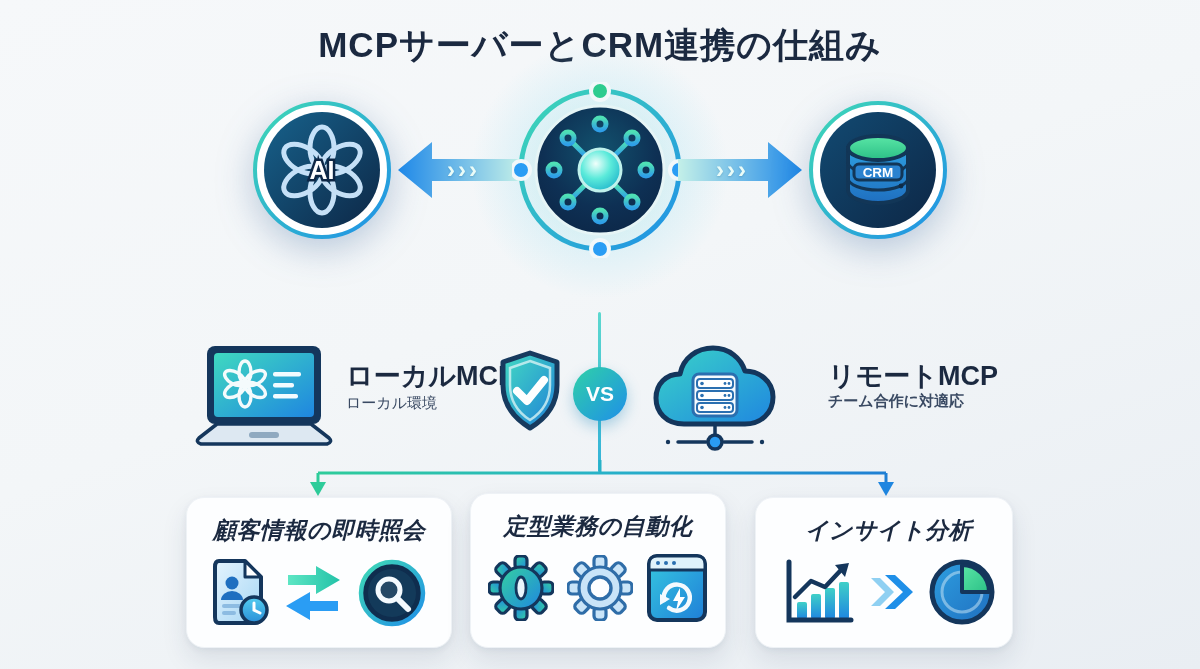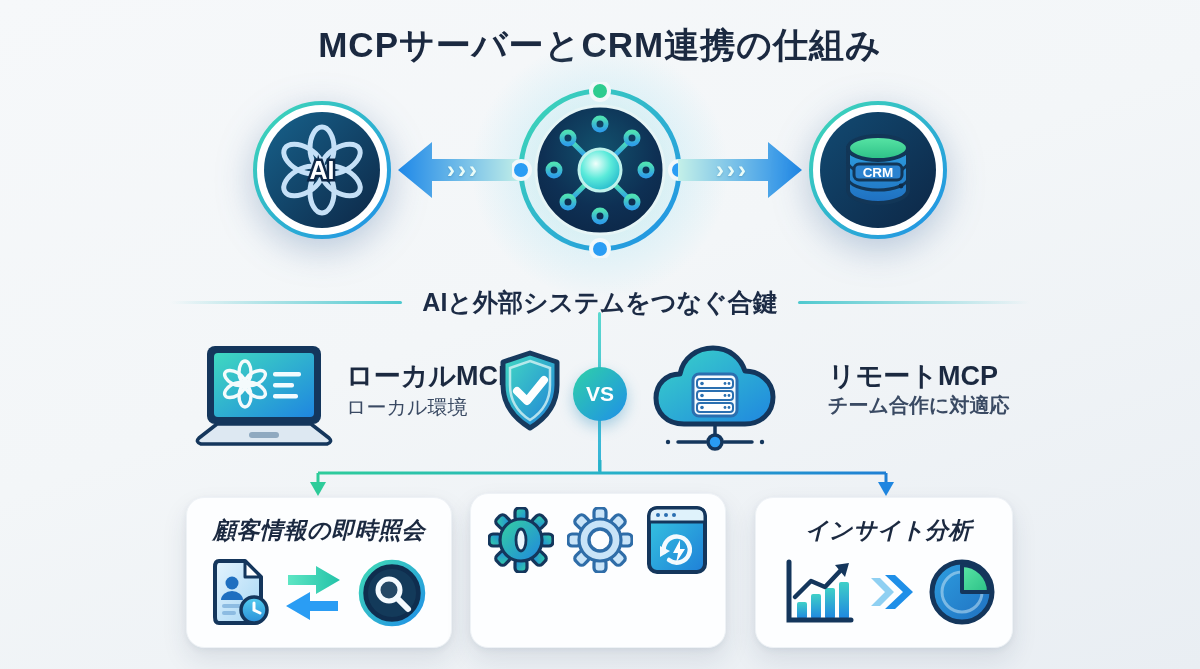--- a/index.html
+++ b/index.html
@@ -38,21 +38,21 @@
     background:linear-gradient(180deg,#5cd8cf,#33b2d8);
   }
   .vs-badge {
     left:573px; top:367px; width:54px; height:54px; border-radius:50%;
     background:linear-gradient(135deg,#2fd1a8,#1f8fe8);
     display:flex; align-items:center; justify-content:center;
     color:#ffffff; font-size:21px; font-weight:700;
     box-shadow:0 6px 14px rgba(40,140,190,.35);
   }
   .side-title { font-size:27px; font-weight:800; color:#1b2940; }
-  .side-desc  { font-size:20px; font-weight:500; color:#3a4a63; }
+  .side-desc  { font-size:15px; font-weight:500; color:#3a4a63; }
   
   .card {
     background:#fdfeff; border:1px solid #eef2f6; border-radius:18px;
     box-shadow:0 12px 26px rgba(25,45,80,.10), 0 2px 6px rgba(25,45,80,.06);
     font-style:italic;
   }
   .card-title { margin-top:17px; text-align:center; font-size:23px; font-weight:800; color:#1b2940; letter-spacing:.5px; }
   .icon-row { display:flex; align-items:center; justify-content:center; gap:13px; margin-top:11px; }
 </style>
 </head>
@@ -182,25 +182,20 @@
       <ellipse cx="72" cy="50" rx="30" ry="12" fill="url(#dbGreen)" stroke="#123657" stroke-width="4"></ellipse>
       <path d="M42 64 A30 12 0 0 0 102 64" fill="none" stroke="#123657" stroke-width="3"></path>
       <path d="M42 80 A30 12 0 0 0 102 80" fill="none" stroke="#123657" stroke-width="3"></path>
       <circle cx="95" cy="72" r="2.4" fill="#0e2b47"></circle>
       <circle cx="95" cy="88" r="2.4" fill="#0e2b47"></circle>
       <rect x="48" y="66" width="48" height="16" rx="5" fill="#2a82cf" stroke="#123657" stroke-width="3"></rect>
       <text x="72" y="78.5" text-anchor="middle" font-size="13.5" font-weight="800" fill="#ffffff" font-family="Liberation Sans,sans-serif">CRM</text>
     </g>
   </svg>
 
-  <div class="abs subtitle-row">
-    <div class="subtitle-line left"></div>
-    <div class="subtitle-text">AIと外部システムをつなぐ合鍵</div>
-    <div class="subtitle-line right"></div>
-  </div>
 
   <div class="abs v-line"></div>
 
   <svg class="abs" style="left:193px;top:344px;" width="142" height="104" viewBox="0 0 142 104">
     <defs>
       <linearGradient id="scrG" x1="0" y1="0" x2="1" y2="1">
         <stop offset="0" stop-color="#3fd9c0"></stop>
           <stop offset="1" stop-color="#1f86e0"></stop>
       </linearGradient>
     </defs>
@@ -323,20 +318,21 @@
       <svg width="70" height="70" viewBox="0 0 70 70">
         <circle cx="35" cy="35" r="31" fill="#0f2d4e" stroke="url(#ringG)" stroke-width="4.5"></circle>
         <circle cx="35" cy="35" r="24" fill="#16405f" opacity="0.7"></circle>
         <circle cx="32" cy="32" r="11" fill="rgba(255,255,255,0.08)" stroke="#f4fafe" stroke-width="5"></circle>
         <line x1="40" y1="40" x2="51" y2="51" stroke="#f4fafe" stroke-width="6" stroke-linecap="round"></line>
       </svg>
     </div>
   </div>
 
   <div class="abs card" style="left:470px;top:493px;width:256px;height:155px;">
+    <div class="card-title">定型業務の自動化</div>
     <div class="icon-row">
       <svg width="66" height="66" viewBox="0 0 66 66">
         <defs>
           <linearGradient id="gearG" x1="0" y1="0" x2="1" y2="1">
             <stop offset="0" stop-color="#35d1a0"></stop>
               <stop offset="1" stop-color="#1f86e0"></stop>
           </linearGradient>
         </defs>
         <g transform="translate(33,33)" fill="url(#gearG)" stroke="#14365c" stroke-width="3.2" stroke-linejoin="round">
           <g>

